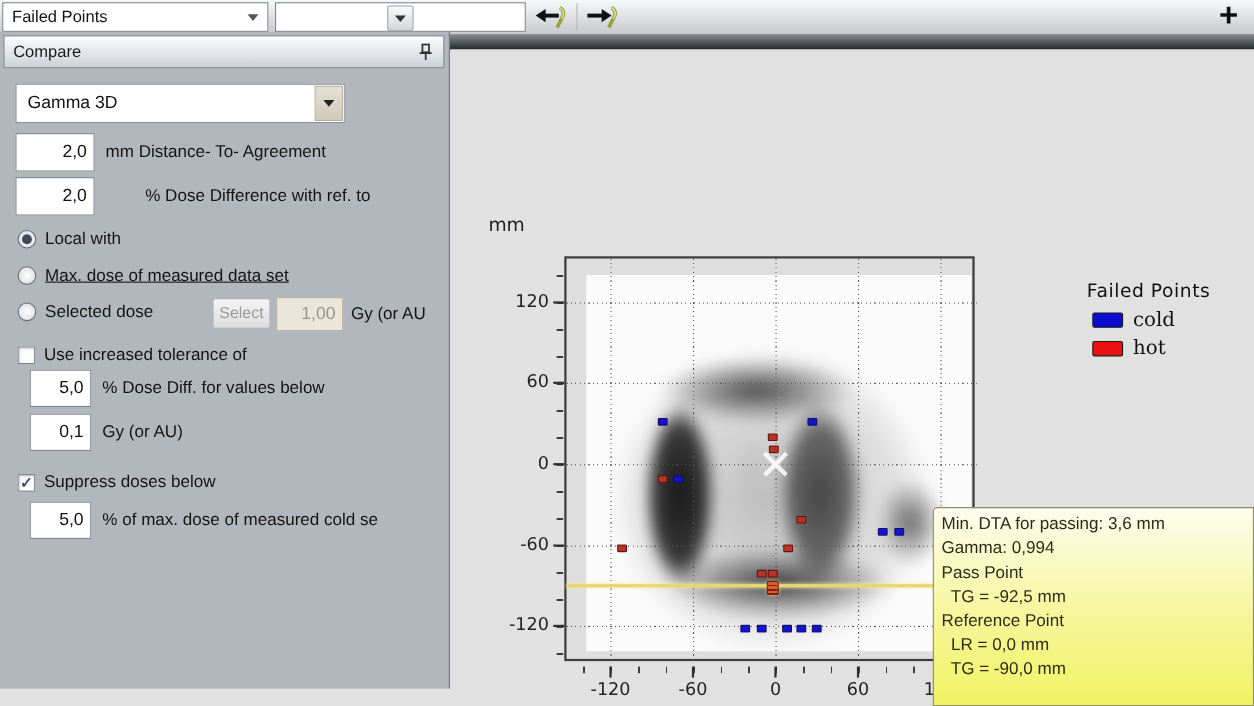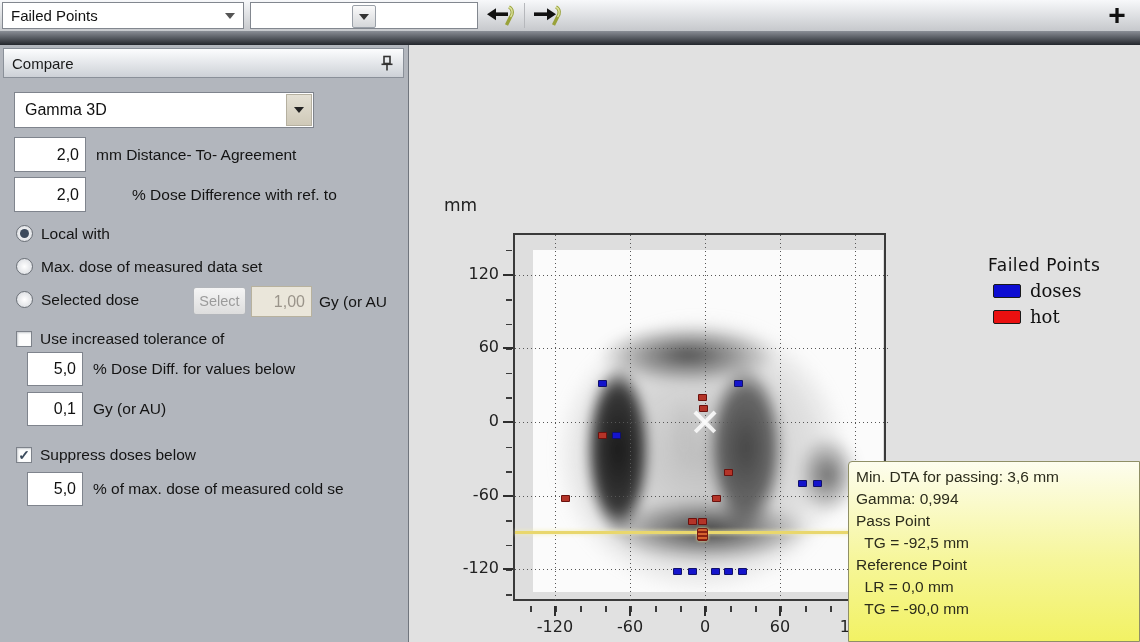--- a/index.html
+++ b/index.html
@@ -19,21 +19,21 @@
   .combo-btn .caret { margin:0; border-top-color:#333; }
   .tool-btn { position:absolute; top:1px; width:40px; height:29px; display:flex; align-items:center;
               justify-content:center; cursor:default; }
   .tool-sep { position:absolute; top:3px; width:1px; height:25px; background:#b6b8bc; }
   .plus-btn { position:absolute; top:0; right:8px; width:30px; height:31px; font-size:30px; font-weight:600;
               color:#101010; text-align:center; line-height:29px; }
   .dark-band { position:absolute; left:0; top:31px; width:1140px; height:14px;
                background:linear-gradient(#8a8e96, #23262c); }
 
   
-  .sidebar { position:absolute; left:0; top:45px; width:409px; height:597px;
+  .sidebar { position:absolute; left:0; top:29px; width:409px; height:597px;
              background:#b2b6bd; border-right:1px solid #70757d; overflow:hidden; }
   .panel-header { position:absolute; left:3px; top:3px; width:401px; height:30px;
                   background:linear-gradient(#fcfdfe,#cdd1d7); border:1px solid #8a9099;
                   display:flex; align-items:center; }
   .panel-header .title { flex:1; padding-left:8px; font-size:15px; color:#1a1a1a; }
   .pin { width:20px; margin-right:6px; }
   .combo2 { position:absolute; left:14px; top:47px; width:300px; height:36px; background:#fff;
             border:1px solid #7f848d; display:flex; align-items:center; }
   .combo2 .combo-text { flex:1; padding-left:10px; font-size:16px; color:#111; }
   .combo2 .drop { width:26px; height:32px; margin-right:1px; background:linear-gradient(#e4e0d4,#cfc9b8);
@@ -167,21 +167,21 @@
   <div class="num-input" style="left:14px; top:92px; width:72px; height:35px;">2,0</div>
   <div class="flabel" style="left:96px; top:92px; line-height:35px;">mm Distance- To- Agreement</div>
 
   <div class="num-input" style="left:14px; top:132px; width:72px; height:35px;">2,0</div>
   <div class="flabel" style="left:96px; top:132px; line-height:35px;margin-left:36px;">% Dose Difference with ref. to</div>
 
   <div class="radio sel" style="left:16px; top:180px;"></div>
   <div class="flabel" style="left:41px; top:179px; line-height:20px;">Local with</div>
 
   <div class="radio" style="left:16px; top:213px;"></div>
-  <div class="flabel" style="left:41px; top:212px; line-height:20px;">Max. dose of measured data set</div>
+  <div class="flabel" style="left:41px; top:212px; line-height:20px;text-decoration:underline;">Max. dose of measured data set</div>
 
   <div class="radio" style="left:16px; top:246px;"></div>
   <div class="flabel" style="left:41px; top:245px; line-height:20px;">Selected dose</div>
   <div class="btn-disabled" style="left:193px; top:242px;">Select</div>
   <div class="input-disabled" style="left:251px; top:241px;">1,00</div>
   <div class="flabel" style="left:319px; top:241px; line-height:31px; width:88px; overflow:hidden;">Gy (or AU</div>
 
   <div class="checkbox" style="left:16px; top:286px;"></div>
   <div class="flabel" style="left:40px; top:284px; line-height:20px;">Use increased tolerance of</div>
 
@@ -263,21 +263,21 @@
     <div class="xlab" style="left:90px;">-60</div>
     <div class="xlab" style="left:165px;">0</div>
     <div class="xlab" style="left:240px;">60</div>
     <div class="xlab" style="left:315px;">120</div>
   </div>
 
   <div class="legend">
     <div class="legend-title">Failed Points</div>
     <div class="legend-item">
       <span class="swatch" style="background: rgb(13, 13, 210);"></span>
-      <span class="legend-label">doses</span>
+      <span class="legend-label">cold</span>
     </div>
     <div class="legend-item">
       <span class="swatch" style="background: rgb(234, 16, 16);"></span>
       <span class="legend-label">hot</span>
     </div>
   </div>
 
   <div class="tooltip">
     <div class="tip-line">Min. DTA for passing: 3,6 mm</div>
     <div class="tip-line">Gamma: 0,994</div>

